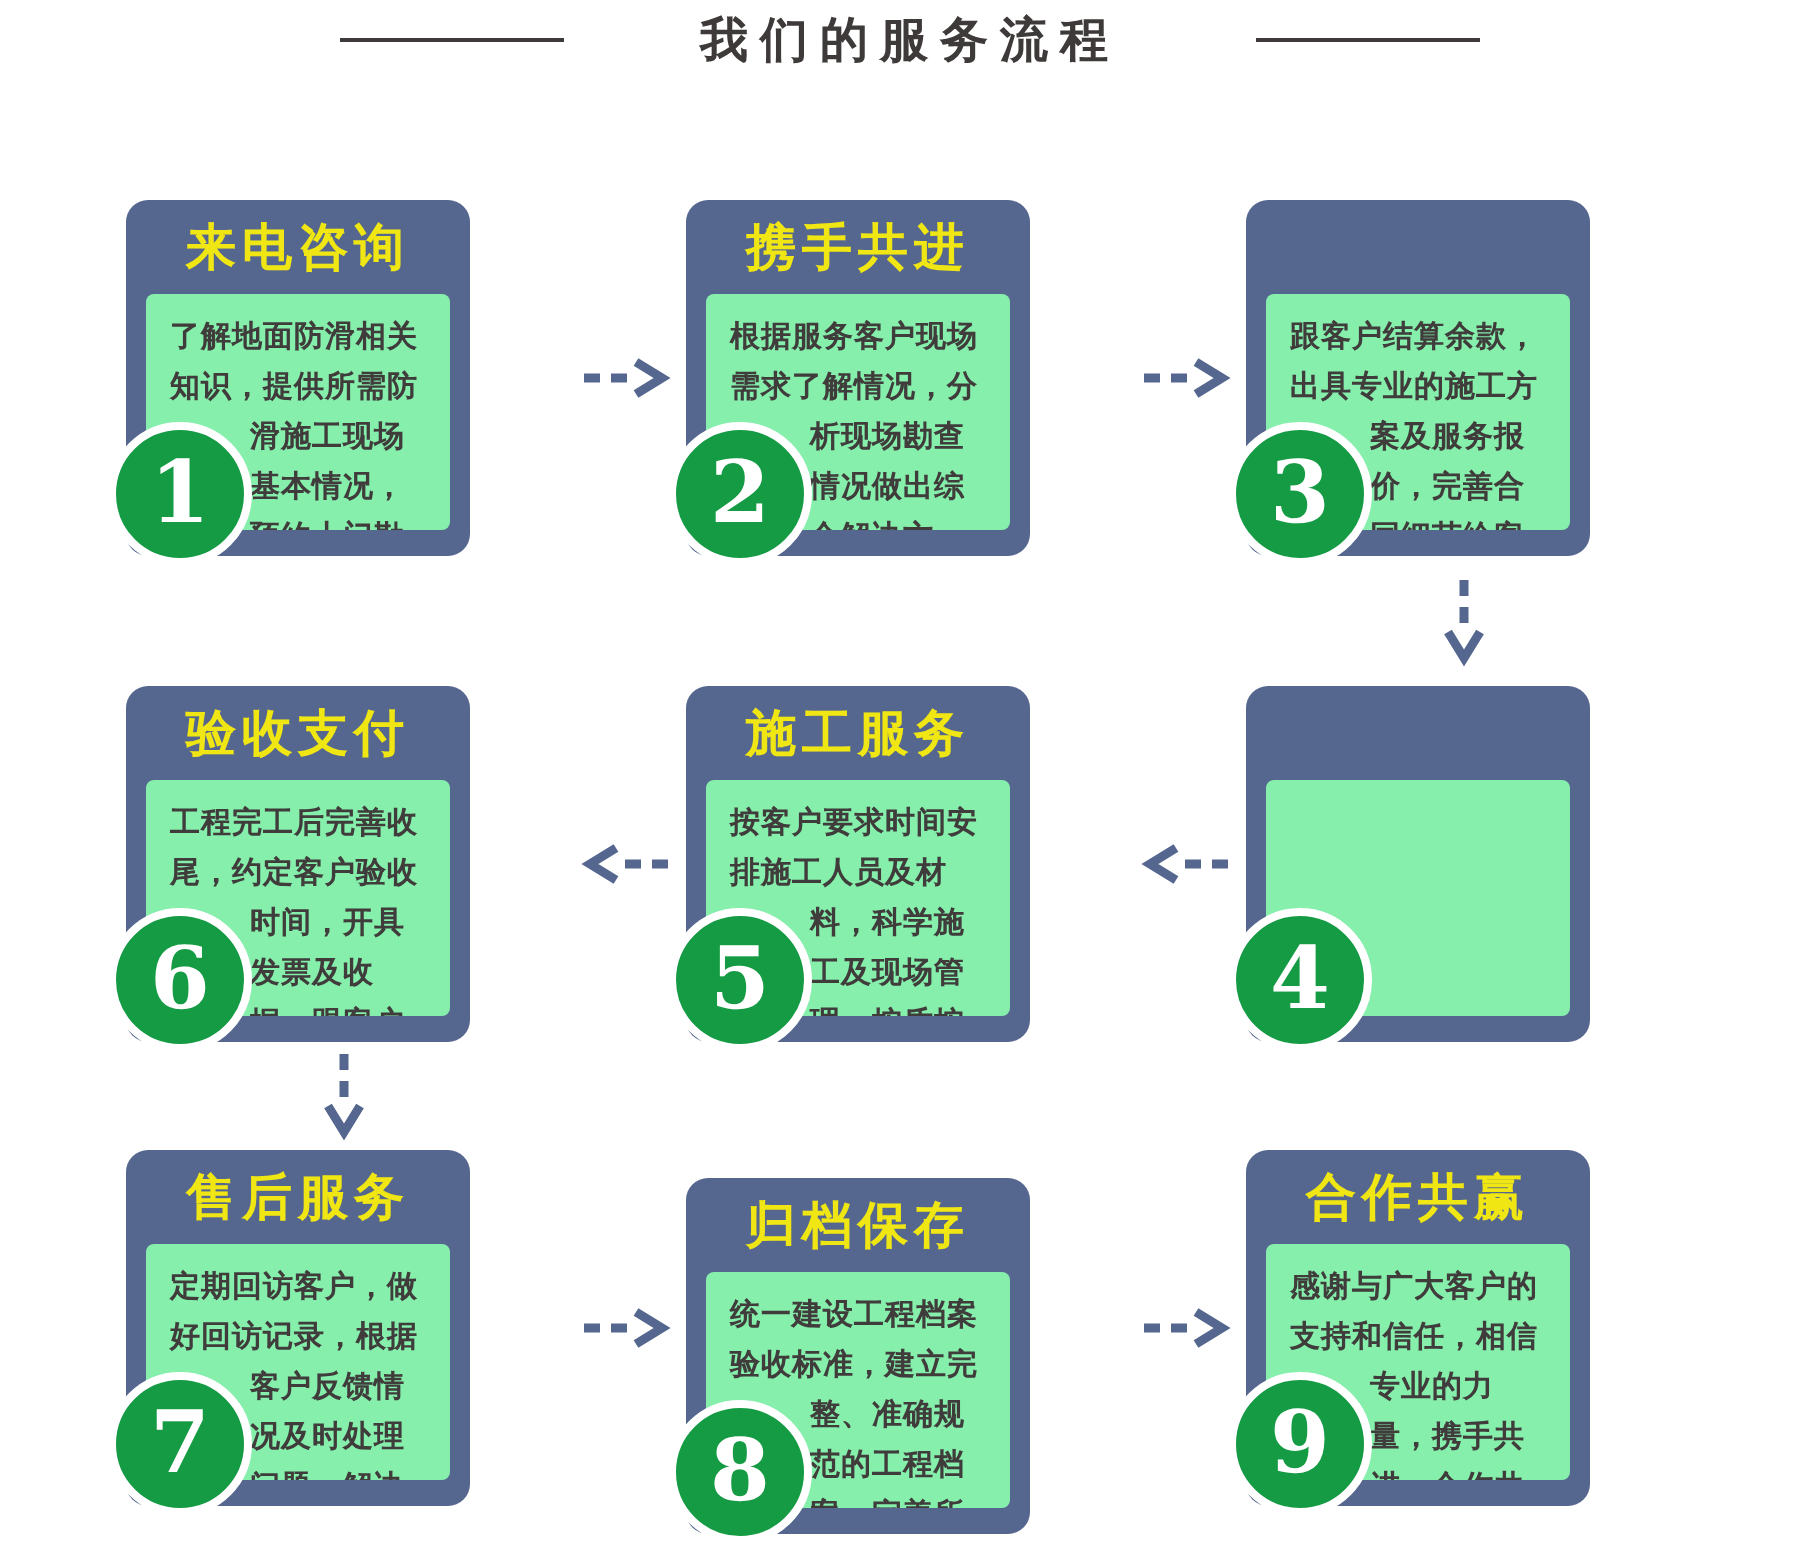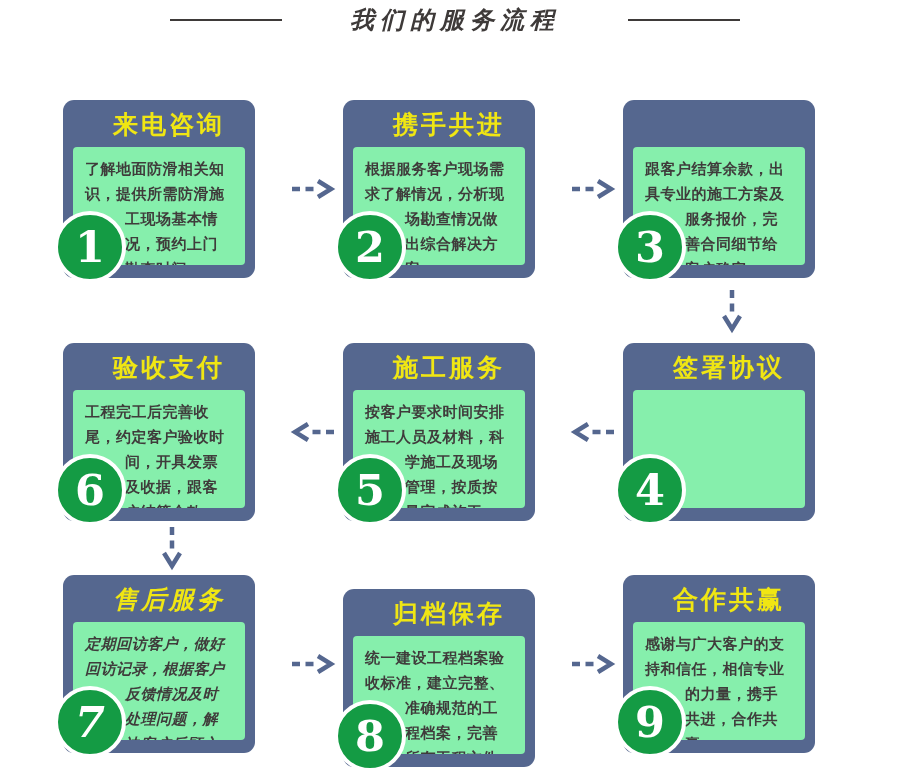--- a/index.html
+++ b/index.html
@@ -12,26 +12,26 @@
     background:#fff; font-family:"Liberation Sans", sans-serif;
   }
   
   .heading{
     position:absolute; top:0; left:0; width:910px; height:40px;
     display:flex; align-items:center; justify-content:center; gap:68px;
   }
   .rule{ width:112px; height:2px; background:var(--heading); }
   .page-title{
     margin:0; font-size:24px; font-weight:bold; color:var(--heading);
-    letter-spacing:6px; white-space:nowrap;font-style:italic;
+    letter-spacing:6px; white-space:nowrap;
   }
   
   .card{
     position:absolute; width:172px; height:178px;
-    background:var(--card); border-radius:11px;padding-left:20px;
+    background:var(--card); border-radius:11px;
   }
   .card-title{
     height:47px; line-height:49px; text-align:center;
     color:var(--title); font-size:25px; font-weight:bold; letter-spacing:3px;
   }
   .card-body{
     position:absolute; left:10px; right:10px; top:47px; bottom:13px;
     background:#86efac; border-radius:4px; padding:9px 12px; box-sizing:border-box;
     overflow:hidden;
   }
@@ -81,21 +81,20 @@
   </div>
       <div class="card" style="left: 623px; top: 100px;">
     <div class="card-body">
       <span class="push"></span>
       <span class="side"></span>
       <span class="body-text">跟客户结算余款，出具专业的施工方案及服务报价，完善合同细节给客户确定。</span>
     </div>
     <div class="badge">3</div>
   </div>
       <div class="card" style="left: 623px; top: 343px;">
-    <div class="card-title">签署协议</div>
     <div class="card-body">
       <span class="push"></span>
       <span class="side"></span>
     </div>
     <div class="badge">4</div>
   </div>
       <div class="card" style="left: 343px; top: 343px;">
     <div class="card-title">施工服务</div>
     <div class="card-body">
       <span class="push"></span>
@@ -106,21 +105,21 @@
   </div>
       <div class="card" style="left: 63px; top: 343px;">
     <div class="card-title">验收支付</div>
     <div class="card-body">
       <span class="push"></span>
       <span class="side"></span>
       <span class="body-text">工程完工后完善收尾，约定客户验收时间，开具发票及收据，跟客户结算余款。</span>
     </div>
     <div class="badge">6</div>
   </div>
-      <div class="card" style="left: 63px; top: 575px; font-style: italic;">
+      <div class="card" style="left: 63px; top: 575px;">
     <div class="card-title">售后服务</div>
     <div class="card-body">
       <span class="push"></span>
       <span class="side"></span>
       <span class="body-text">定期回访客户，做好回访记录，根据客户反馈情况及时处理问题，解决客户后顾之忧。</span>
     </div>
     <div class="badge">7</div>
   </div>
       <div class="card" style="left: 343px; top: 589px;">
     <div class="card-title">归档保存</div>

